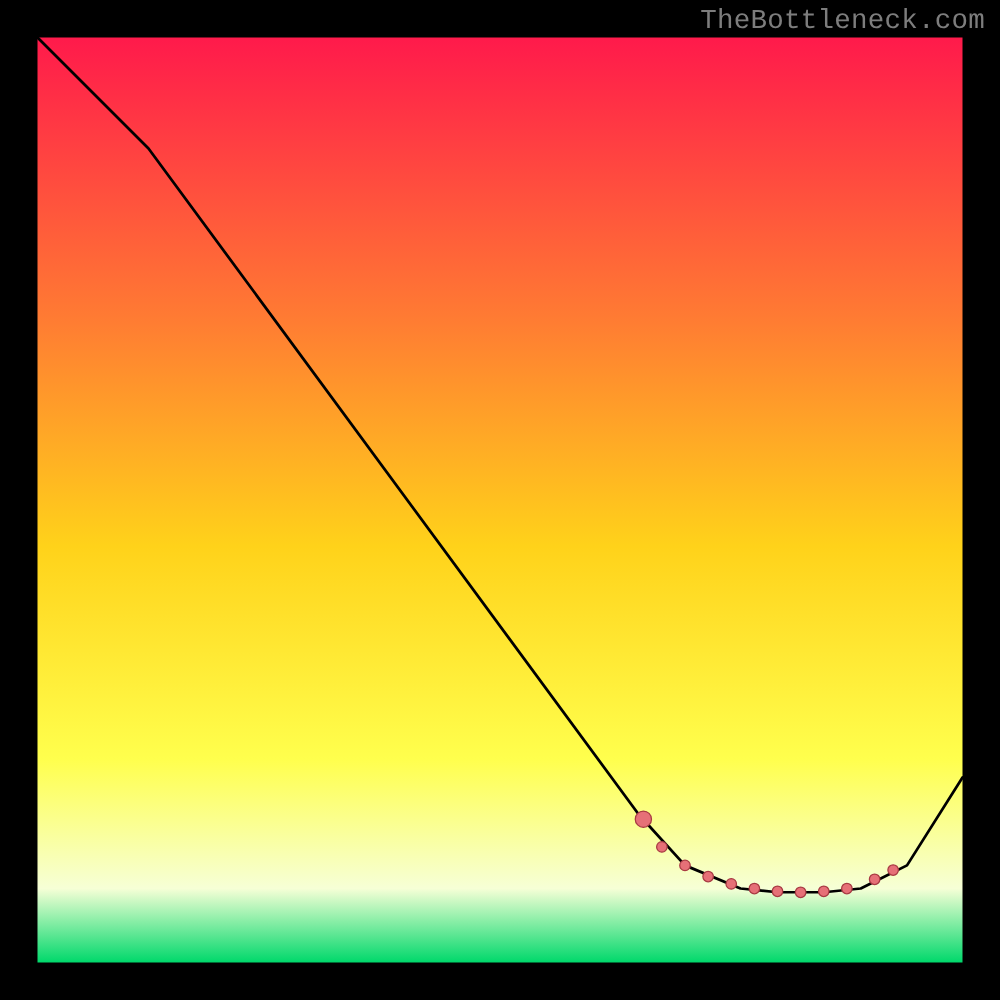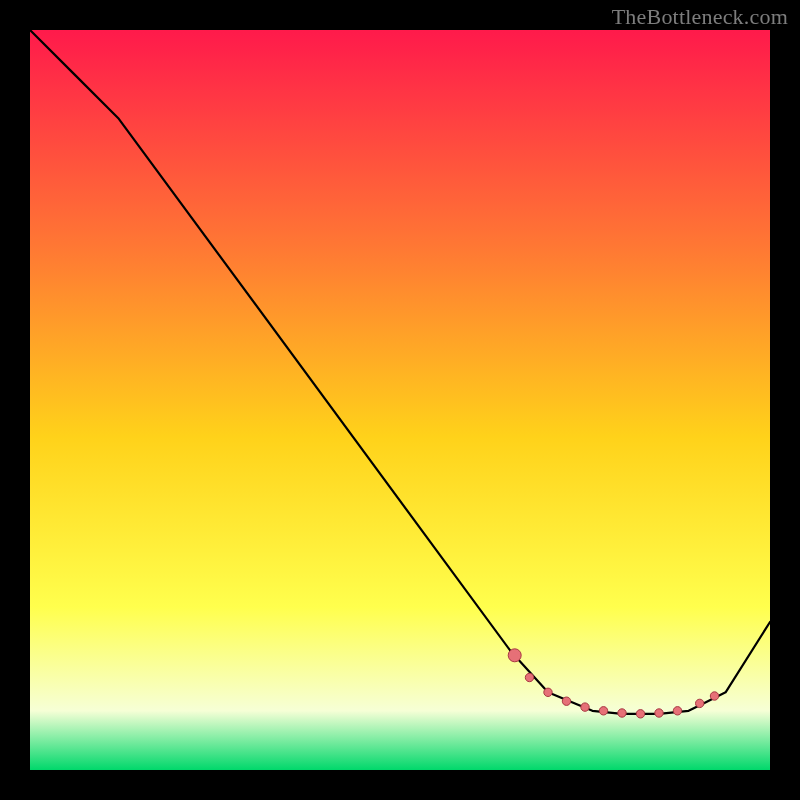--- a/index.html
+++ b/index.html
@@ -18,21 +18,21 @@
   }
   svg {
     position: absolute;
     top: 0;
     left: 0;
   }
   .watermark {
     position: absolute;
     top: 4px;
     right: 12px;
-    font-family: Liberation Serif, serif;
+    font-family: Liberation Mono, monospace;
     font-size: 22px;
     color: #7d7d7d;
     letter-spacing: 0.2px;
   }
 </style>
 </head>
 <body>
 <div class="stage">
 
 <svg id="svg" width="800" height="800" viewBox="0 0 800 800">

